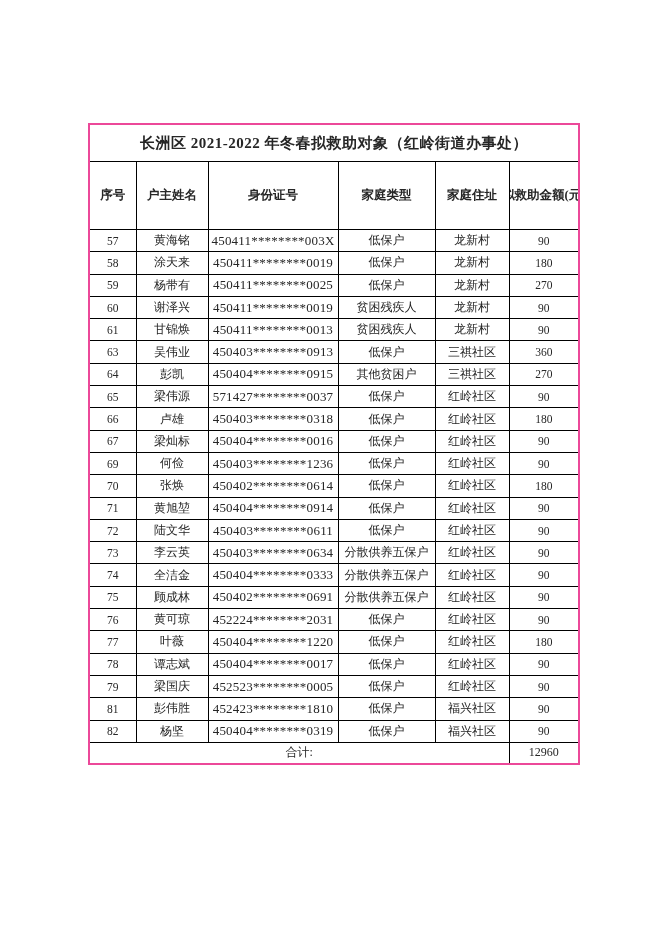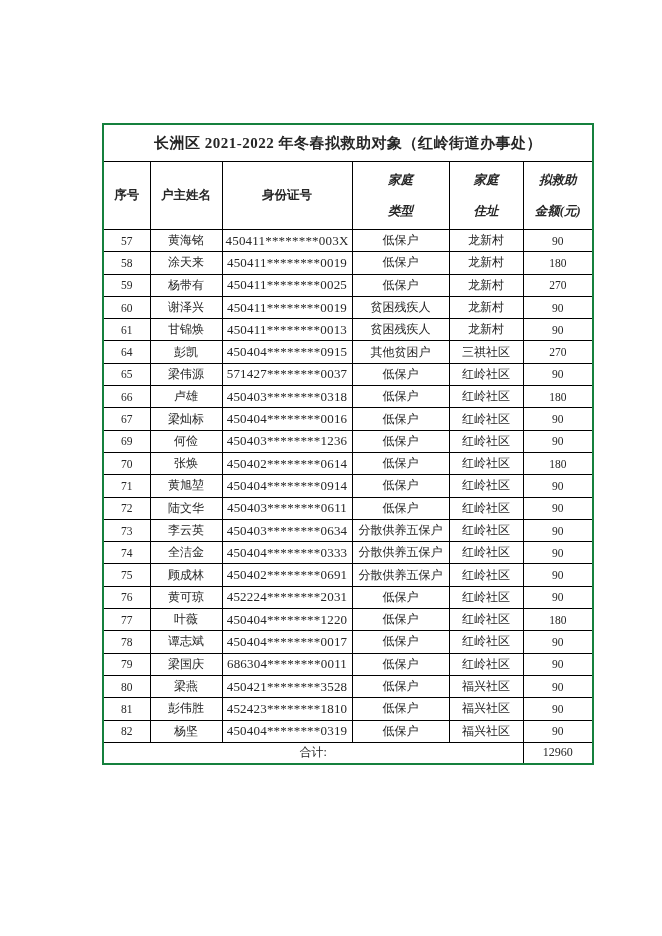--- a/index.html
+++ b/index.html
@@ -15,26 +15,26 @@
     overflow: hidden;
   }
   .page {
     position: relative;
     width: 662px;
     height: 936px;
     background: #ffffff;
   }
   table.aid-table {
     position: absolute;
-    left: 102px;
+    left: 88px;
     top: 123px;
     width: 490px;
     border-collapse: collapse;
     table-layout: fixed;
-    border: 2px solid #15803d;
+    border: 2px solid #ec4899;
   }
   .aid-table th,
   .aid-table td {
     border: 1px solid #000000;
     text-align: center;
     vertical-align: middle;
     padding: 0;
     overflow: hidden;
     white-space: nowrap;
   }
@@ -44,26 +44,24 @@
     font-weight: bold;
     letter-spacing: 0.5px;
   }
   tr.header-row th {
     height: 67px;
     font-size: 12.5px;
     font-weight: bold;
   }
   .hdr-two-line {
     display: flex;
-    flex-direction: column;
     align-items: center;
     justify-content: center;
     row-gap: 18px;
     line-height: 1;
-    font-style: italic;
   }
   tbody.data-body td {
     height: 21.3px;
     font-size: 12px;
     font-weight: normal;
   }
   tbody.data-body td.cell-serial,
   tbody.data-body td.cell-amount {
     font-size: 11.5px;
   }
@@ -156,20 +154,28 @@
         </tr>
         <tr>
           <td class="cell-serial">61</td>
           <td class="cell-name">甘锦焕</td>
           <td class="cell-id">450411********0013</td>
           <td class="cell-type">贫困残疾人</td>
           <td class="cell-addr">龙新村</td>
           <td class="cell-amount">90</td>
         </tr>
         <tr>
+          <td class="cell-serial">63</td>
+          <td class="cell-name">吴伟业</td>
+          <td class="cell-id">450403********0913</td>
+          <td class="cell-type">低保户</td>
+          <td class="cell-addr">三祺社区</td>
+          <td class="cell-amount">360</td>
+        </tr>
+        <tr>
           <td class="cell-serial">64</td>
           <td class="cell-name">彭凯</td>
           <td class="cell-id">450404********0915</td>
           <td class="cell-type">其他贫困户</td>
           <td class="cell-addr">三祺社区</td>
           <td class="cell-amount">270</td>
         </tr>
         <tr>
           <td class="cell-serial">65</td>
           <td class="cell-name">梁伟源</td>
@@ -270,31 +276,23 @@
           <td class="cell-serial">78</td>
           <td class="cell-name">谭志斌</td>
           <td class="cell-id">450404********0017</td>
           <td class="cell-type">低保户</td>
           <td class="cell-addr">红岭社区</td>
           <td class="cell-amount">90</td>
         </tr>
         <tr>
           <td class="cell-serial">79</td>
           <td class="cell-name">梁国庆</td>
-          <td class="cell-id">686304********0011</td>
-          <td class="cell-type">低保户</td>
-          <td class="cell-addr">红岭社区</td>
-          <td class="cell-amount">90</td>
-        </tr>
-        <tr>
-          <td class="cell-serial">80</td>
-          <td class="cell-name">梁燕</td>
-          <td class="cell-id">450421********3528</td>
-          <td class="cell-type">低保户</td>
-          <td class="cell-addr">福兴社区</td>
+          <td class="cell-id">452523********0005</td>
+          <td class="cell-type">低保户</td>
+          <td class="cell-addr">红岭社区</td>
           <td class="cell-amount">90</td>
         </tr>
         <tr>
           <td class="cell-serial">81</td>
           <td class="cell-name">彭伟胜</td>
           <td class="cell-id">452423********1810</td>
           <td class="cell-type">低保户</td>
           <td class="cell-addr">福兴社区</td>
           <td class="cell-amount">90</td>
         </tr>

